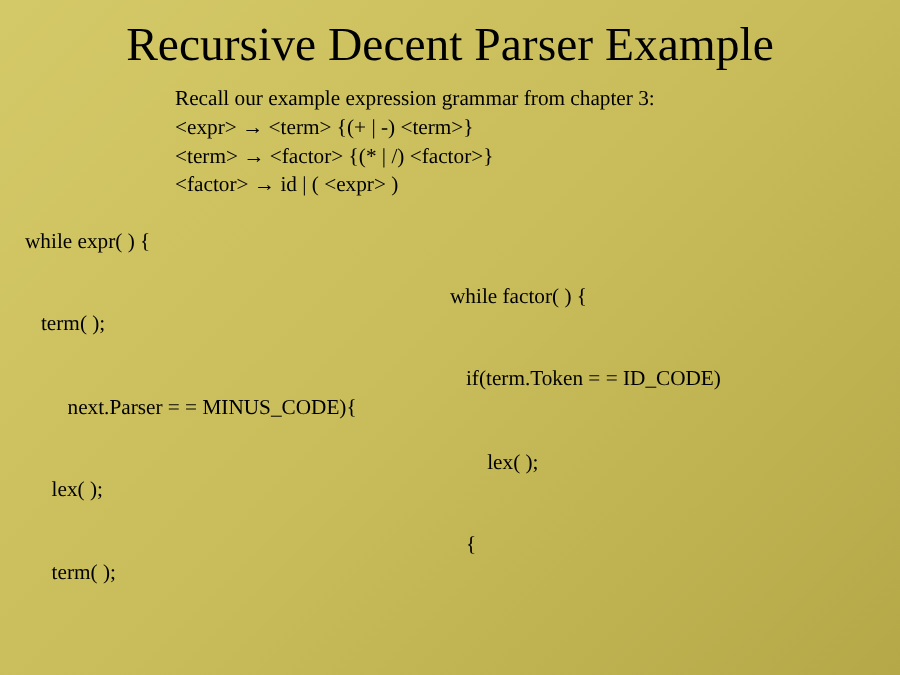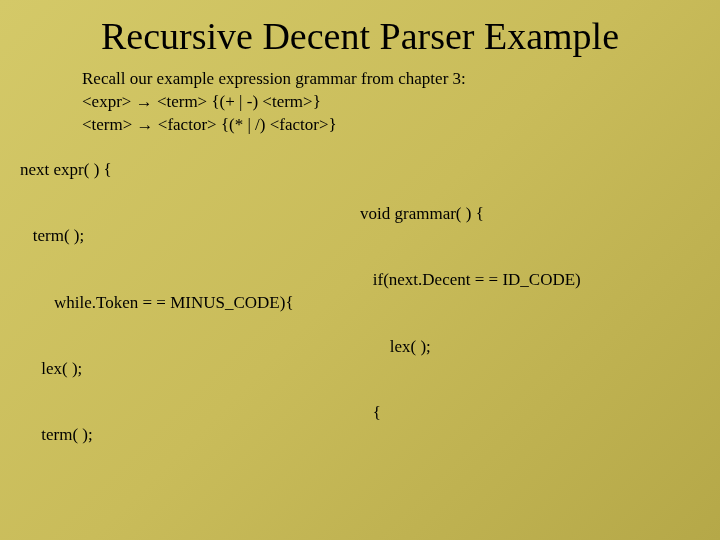--- a/index.html
+++ b/index.html
@@ -19,21 +19,21 @@
     padding: 8px 20px 0 20px;
   }
   .title {
     font-size: 38px;
     text-align: center;
     margin: 6px 0 10px 0;
     font-weight: normal;
   }
   .grammar {
     font-size: 17px;
-    margin-left: 62px;
+    margin-left: 120px;
     line-height: 1.35;
   }
   .columns {
     display: flex;
     width: 100%;
     margin-top: -22px;
   }
   .col {
     font-size: 17px;
     line-height: 1.3;
@@ -53,45 +53,46 @@
 <body>
 
 <div class="slide">
 
   <div class="title">Recursive Decent Parser Example</div>
 
   <div class="grammar">
     <div>Recall our example expression grammar from chapter 3:</div>
     <div>&lt;expr&gt; → &lt;term&gt; {(+ | -) &lt;term&gt;}</div>
     <div>&lt;term&gt; → &lt;factor&gt; {(* | /) &lt;factor&gt;}</div>
+    <div>&lt;factor&gt; → id | ( &lt;expr&gt; )</div>
   </div>
 
   <div class="columns">
 
     <div class="col col-left">
-      <div>next expr( ) {</div>
+      <div>while expr( ) {</div>
       <div>   term( );</div>
-      <div>        while.Token = = MINUS_CODE){</div>
+      <div>        next.Parser = = MINUS_CODE){</div>
       <div>     lex( );</div>
       <div>     term( );</div>
       
       
       
       
       
       
       
       
       
       
     </div>
 
     <div class="col col-right">
-      <div>void grammar( ) {</div>
-      <div>   if(next.Decent = = ID_CODE)</div>
+      <div>while factor( ) {</div>
+      <div>   if(term.Token = = ID_CODE)</div>
       <div>       lex( );</div>
       <div>   {</div>
       
       
       
       
       
       
       
       

